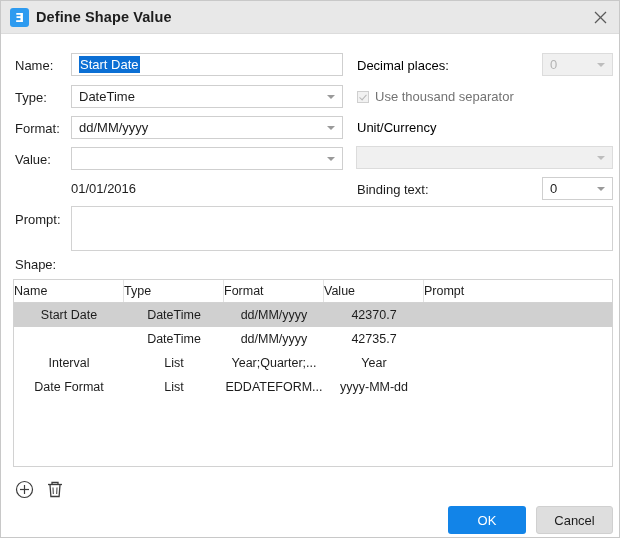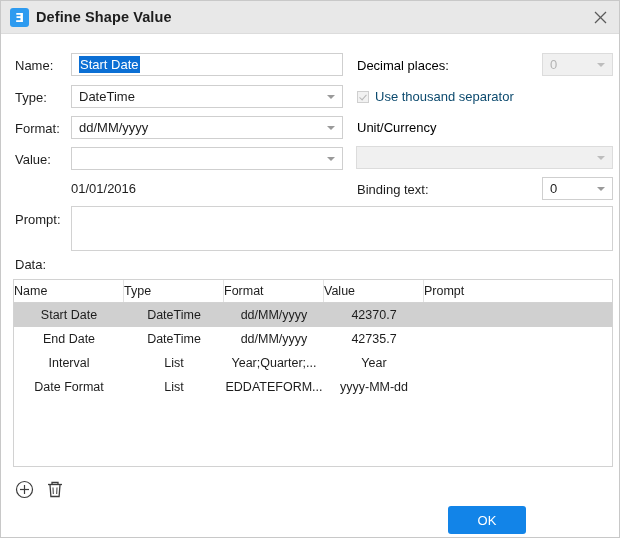--- a/index.html
+++ b/index.html
@@ -86,21 +86,21 @@
 
   .sel-text {
     background: #0b6fd4;
     color: #ffffff;
     padding: 1px 1px 1px 1px;
   }
 
   .checkbox-row {
     position: absolute;
     font-size: 13px;
-    color: #0c4a6e;
+    color: #737373;
     white-space: nowrap;
   }
   .cbox {
     display: inline-block;
     width: 12px; height: 12px;
     border: 1px solid #cfcfcf;
     background: #f2f2f2;
     vertical-align: -2px;
     margin-right: 6px;
     position: relative;
@@ -220,21 +220,21 @@
     <span class="caret"></span>
   </div>
 
   <div class="lbl" style="left:70px; top:180px;">01/01/2016</div>
 
   <div class="lbl" style="left:14px; top:211px;">Prompt:</div>
   <div class="textarea" style="left:70px; top:205px; width:542px; height:45px;">
     
   </div>
 
-  <div class="lbl" style="left:14px; top:256px;">Data:</div>
+  <div class="lbl" style="left:14px; top:256px;">Shape:</div>
 
   <div class="lbl dim" style="left:356px; top:57px;">Decimal places:</div>
   <div class="field disabled" style="left:541px; top:52px; width:71px;">
     <span>0</span>
     <span class="caret"></span>
   </div>
 
   <div class="checkbox-row" style="left:356px; top:88px;">
     <span class="cbox"></span><span>Use thousand separator</span>
   </div>
@@ -262,21 +262,20 @@
 
     <div class="trow sel">
       <div class="td" style="left:0px;   width:110px;">Start Date</div>
       <div class="td" style="left:110px; width:100px;">DateTime</div>
       <div class="td" style="left:210px; width:100px;">dd/MM/yyyy</div>
       <div class="td" style="left:310px; width:100px;">42370.7</div>
       <div class="td" style="left:410px; width:188px;"></div>
     </div>
 
     <div class="trow">
-      <div class="td" style="left:0px;   width:110px;">End Date</div>
       <div class="td" style="left:110px; width:100px;">DateTime</div>
       <div class="td" style="left:210px; width:100px;">dd/MM/yyyy</div>
       <div class="td" style="left:310px; width:100px;">42735.7</div>
       <div class="td" style="left:410px; width:188px;"></div>
     </div>
 
     <div class="trow">
       <div class="td" style="left:0px;   width:110px;">Interval</div>
       <div class="td" style="left:110px; width:100px;">List</div>
       <div class="td" style="left:210px; width:100px;">Year;Quarter;...</div>
@@ -304,14 +303,15 @@
     <svg width="18" height="19" viewBox="0 0 18 19">
       <line x1="2" y1="4.5" x2="16" y2="4.5" stroke="#3c3c3c" stroke-width="1.3"></line>
       <path d="M6 4.5 V2.5 H12 V4.5" fill="none" stroke="#3c3c3c" stroke-width="1.3"></path>
       <path d="M4 4.8 L4.9 16.5 H13.1 L14 4.8" fill="none" stroke="#3c3c3c" stroke-width="1.3"></path>
       <line x1="7" y1="7.5" x2="7.3" y2="14" stroke="#3c3c3c" stroke-width="1"></line>
       <line x1="11" y1="7.5" x2="10.7" y2="14" stroke="#3c3c3c" stroke-width="1"></line>
     </svg>
   </div>
 
   <div class="btn btn-ok" style="left:447px; top:505px; width:78px;">OK</div>
+  <div class="btn btn-cancel" style="left:535px; top:505px; width:77px;">Cancel</div>
 
 </div>
 
 </body></html>

